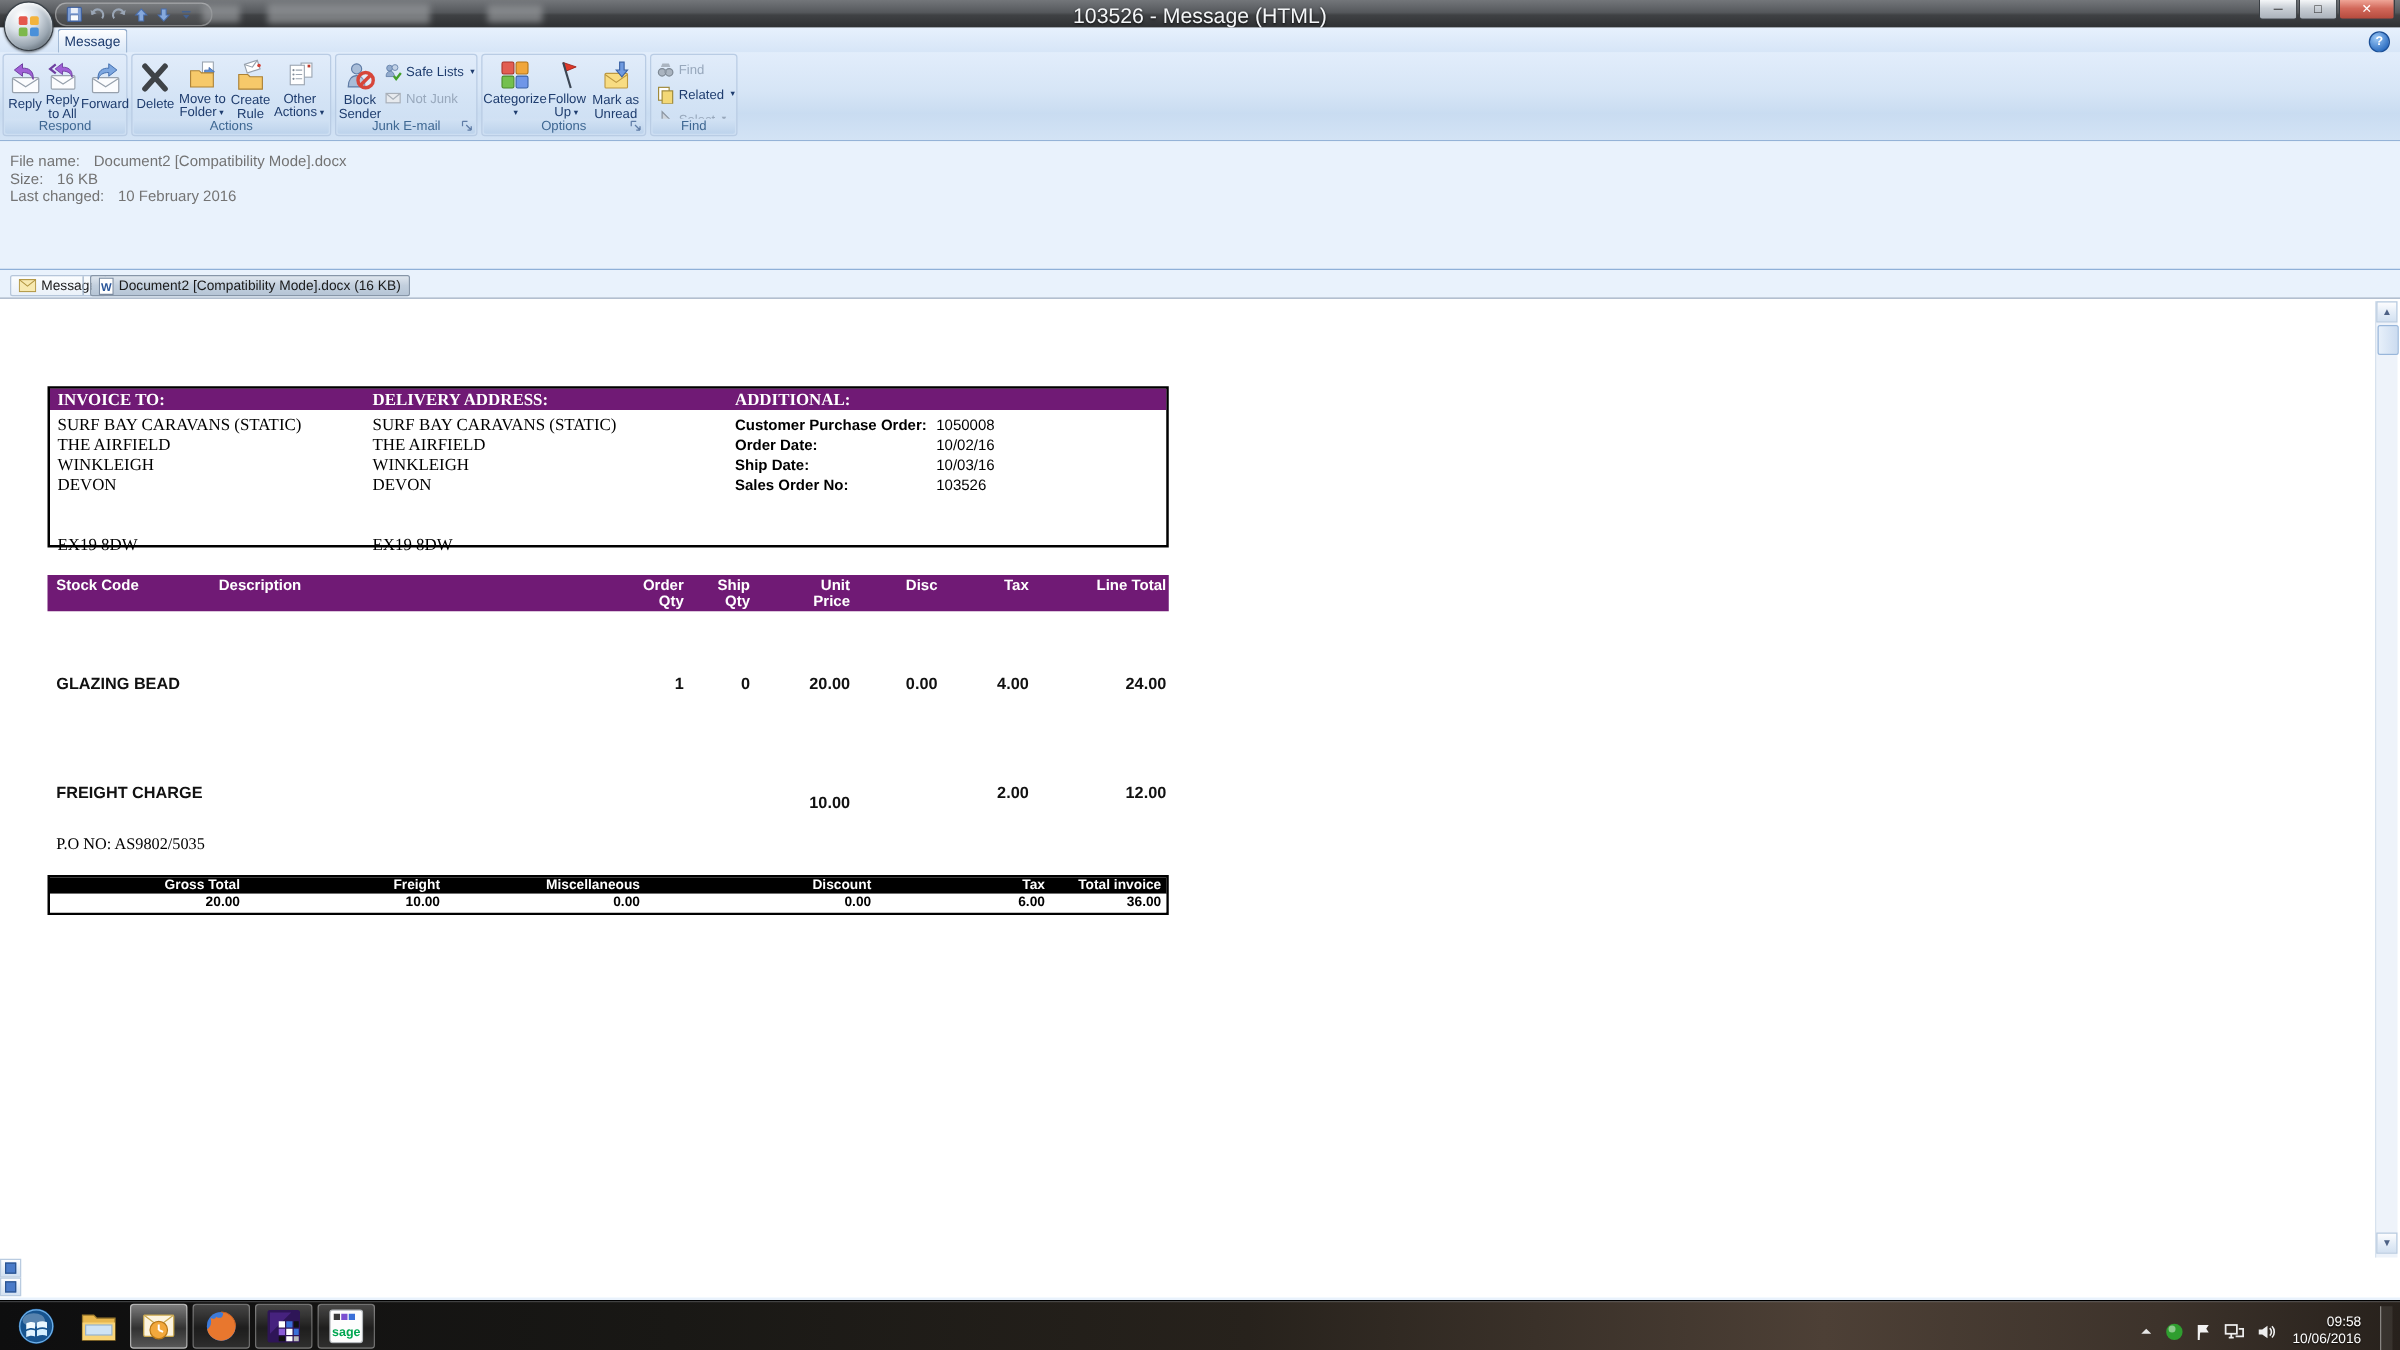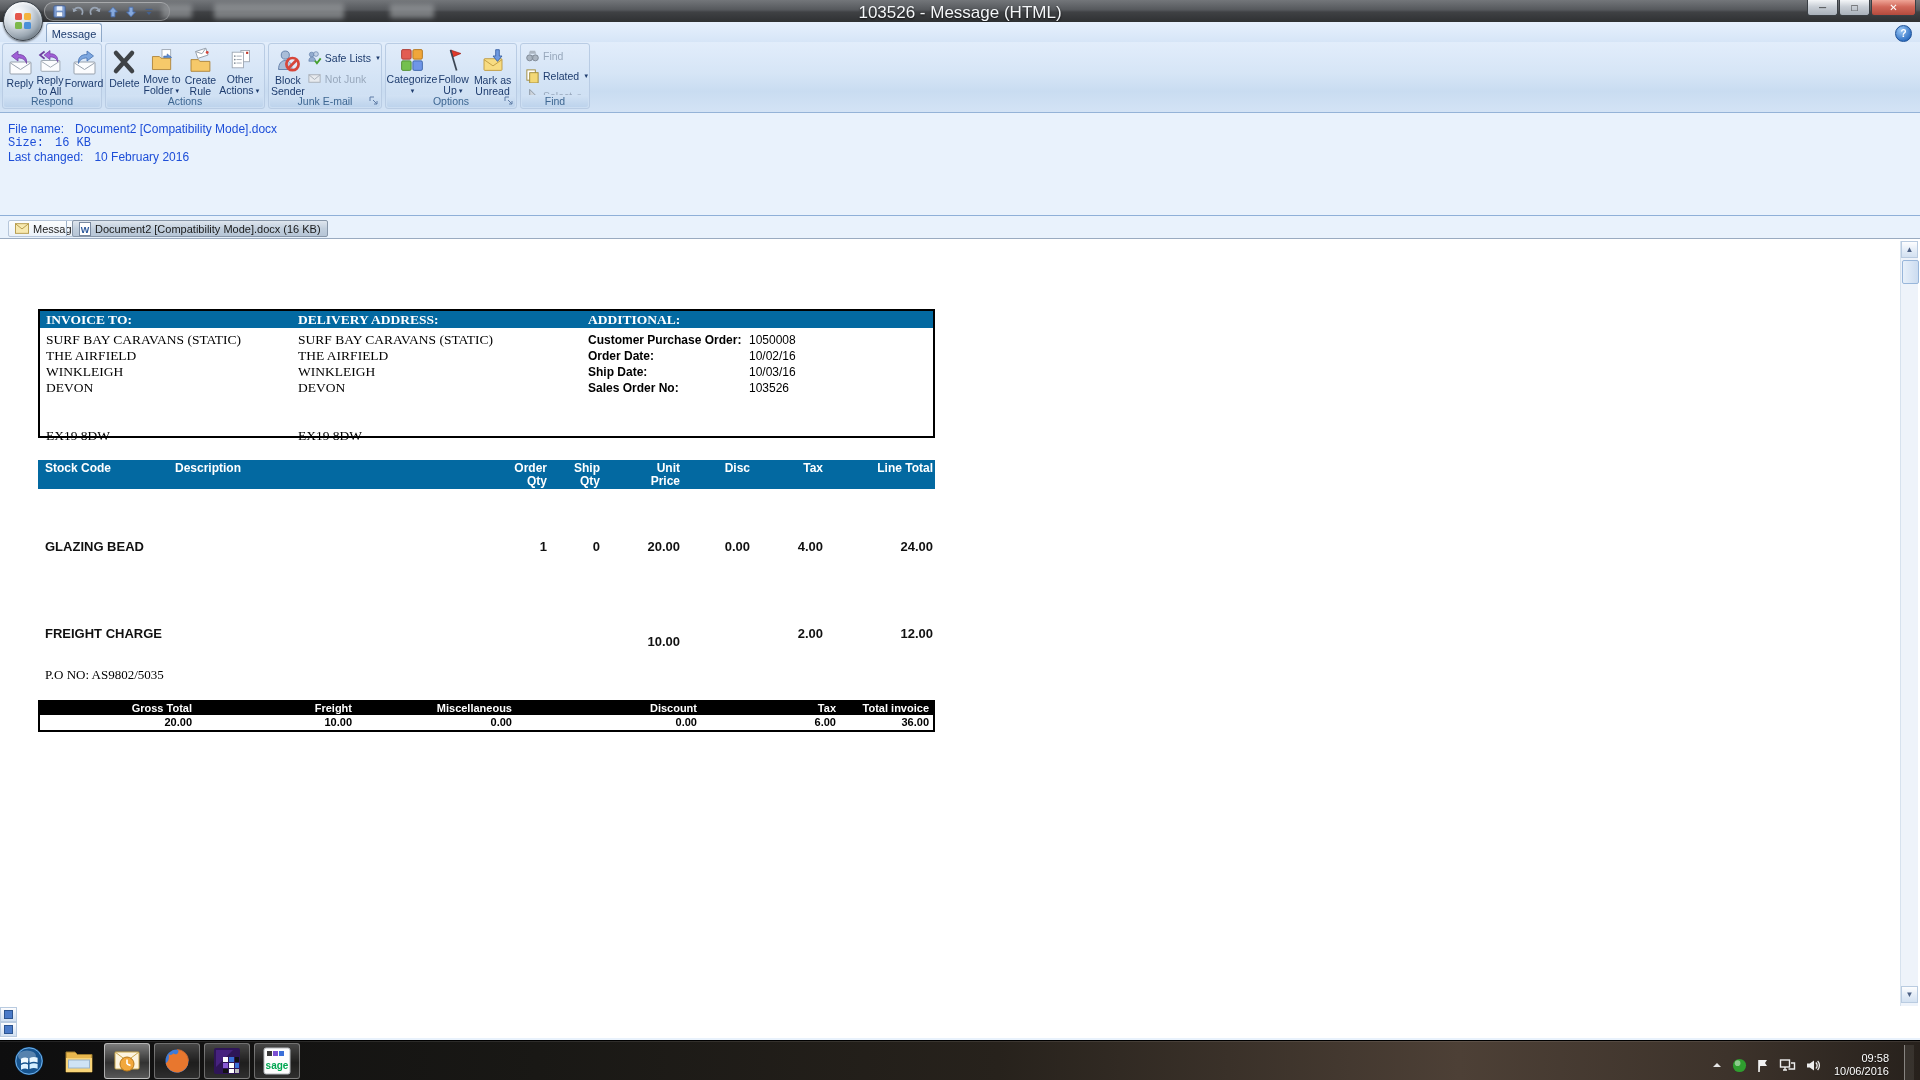--- a/index.html
+++ b/index.html
@@ -51,38 +51,38 @@
     color:#1e3c6e;font-size:10.5px;line-height:11px;text-align:center;border-radius:3px;}
   .lblwrap{margin-top:1px;}
   .darr{font-size:6px;vertical-align:1px;margin-left:1px;}
   .smcol{display:flex;flex-direction:column;justify-content:flex-start;gap:4px;padding-top:3px;}
   .rbtn-sm{display:flex;align-items:center;gap:3px;font-size:10.5px;color:#1e3c6e;padding:1px 2px;white-space:nowrap;}
   .disabled{color:#98a8bc;}
   .launcher{position:absolute;right:2px;bottom:2px;width:10px;height:10px;}
 
   
   #infoarea{position:absolute;left:0;top:113px;width:1920px;height:124px;background:#e9f2fc;}
-  .inforow{position:absolute;left:8px;font-size:12px;color:#1d4ed8;}
+  .inforow{position:absolute;left:8px;font-size:12px;color:#737373;}
   .inforow .val{margin-left:11px;}
   #attachsep{position:absolute;left:0;top:102px;width:1920px;height:1px;background:#8fb0d8;}
   
   #attachbar{position:absolute;left:0;top:107px;width:1920px;height:17px;}
   .atab{position:absolute;top:0;height:17px;display:flex;align-items:center;gap:4px;font-size:11px;color:#1a1a1a;
     padding:0 6px;box-sizing:border-box;}
   #atab-msg{left:8px;border:1px solid #b6c6da;background:linear-gradient(#fbfdfe,#eaf1f9);border-radius:2px;}
   #atab-sep{position:absolute;left:66px;top:1px;width:1px;height:15px;background:#9db1c8;}
   #atab-doc{left:72px;border:1px solid #8796a8;background:linear-gradient(#dfe6ee,#c2cfdd 50%,#b6c5d6);border-radius:2px;}
 
   
   #docarea{position:absolute;left:0;top:238px;width:1920px;height:799px;background:#fff;
     border-top:1px solid #9aabc0;}
   .serif{font-family:"Liberation Serif",serif;}
   
   #addrtable{position:absolute;left:38px;top:70px;width:897px;height:129px;border:2px solid #000;box-sizing:border-box;background:#fff;}
-  .blackbar{background:#0369a1;color:#fff;}
+  .blackbar{background:#701a75;color:#fff;}
   #addrhead{position:absolute;left:0;top:0;right:0;height:17px;}
   .addrh{position:absolute;top:0;font-family:"Liberation Serif",serif;font-weight:bold;font-size:13.5px;line-height:17px;}
   #addrbody{position:absolute;left:0;top:17px;right:0;bottom:0;}
   .addrcol{position:absolute;top:4px;font-family:"Liberation Serif",serif;font-size:13.5px;line-height:16px;color:#000;}
   .pcode{margin-top:32px;}
   .addl-label{position:absolute;left:0;font-weight:bold;}
   .addl-val{position:absolute;left:161px;}
   
   #itemshead{position:absolute;left:38px;top:221px;width:897px;height:29px;}
   .ithcell{position:absolute;top:2px;font-size:12px;font-weight:bold;color:#fff;line-height:13px;}
@@ -367,21 +367,21 @@
         </div>
       </div>
       <div class="glabel">Find</div>
     </div>
   </div>
 
   <div id="infoarea">
     <div class="inforow" style="top:9px;">
       <span>File name:</span><span class="val">Document2 [Compatibility Mode].docx</span>
     </div>
-    <div class="inforow" style="top:23px;font-family:Liberation Mono, monospace;">
+    <div class="inforow" style="top:23px;">
       <span>Size:</span><span class="val">16 KB</span>
     </div>
     <div class="inforow" style="top:37px;">
       <span>Last changed:</span><span class="val">10 February 2016</span>
     </div>
     <div id="attachsep"></div>
     <div id="attachbar">
       <div class="atab" id="atab-msg">
         <svg width="14" height="11" viewBox="0 0 16 12">
           <rect x="0.5" y="0.5" width="15" height="11" fill="#f7e9b0" stroke="#b09440"></rect>

